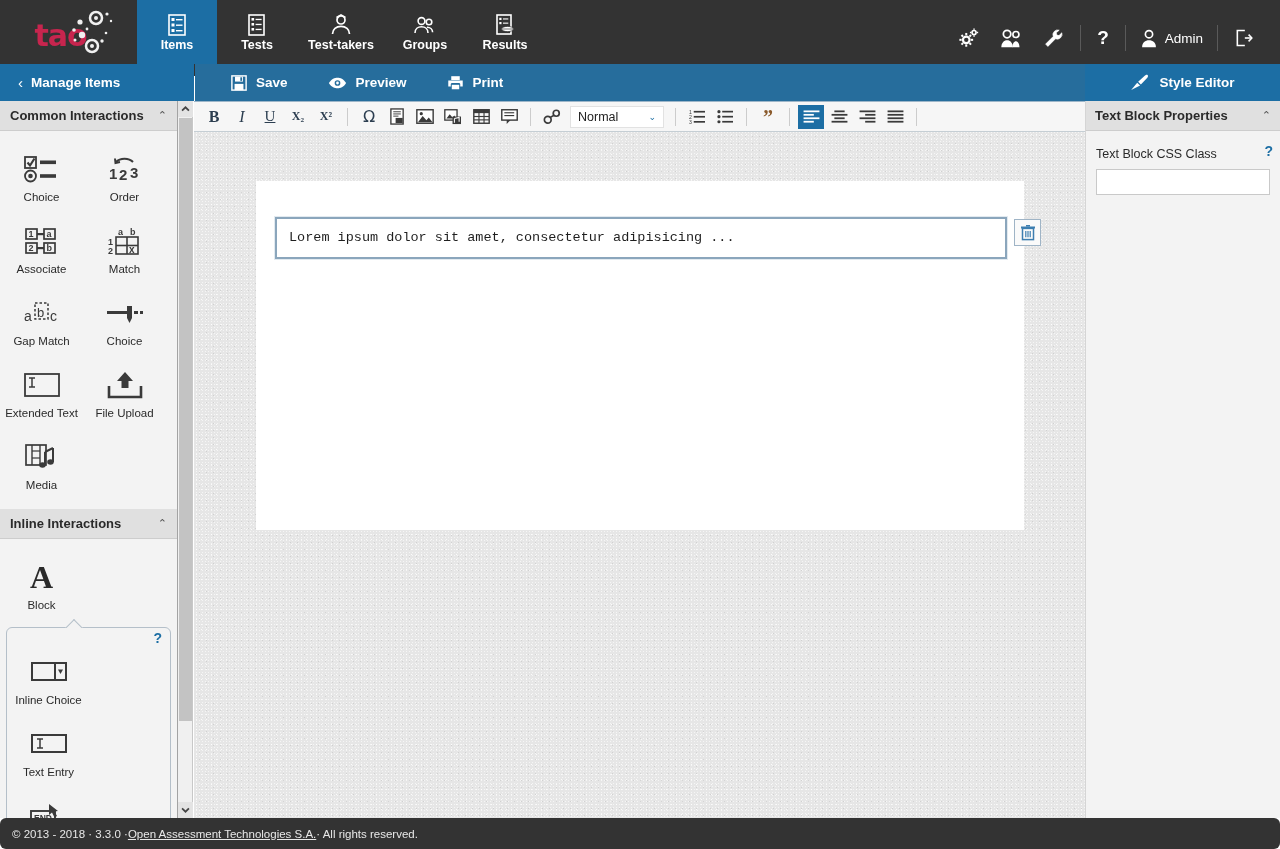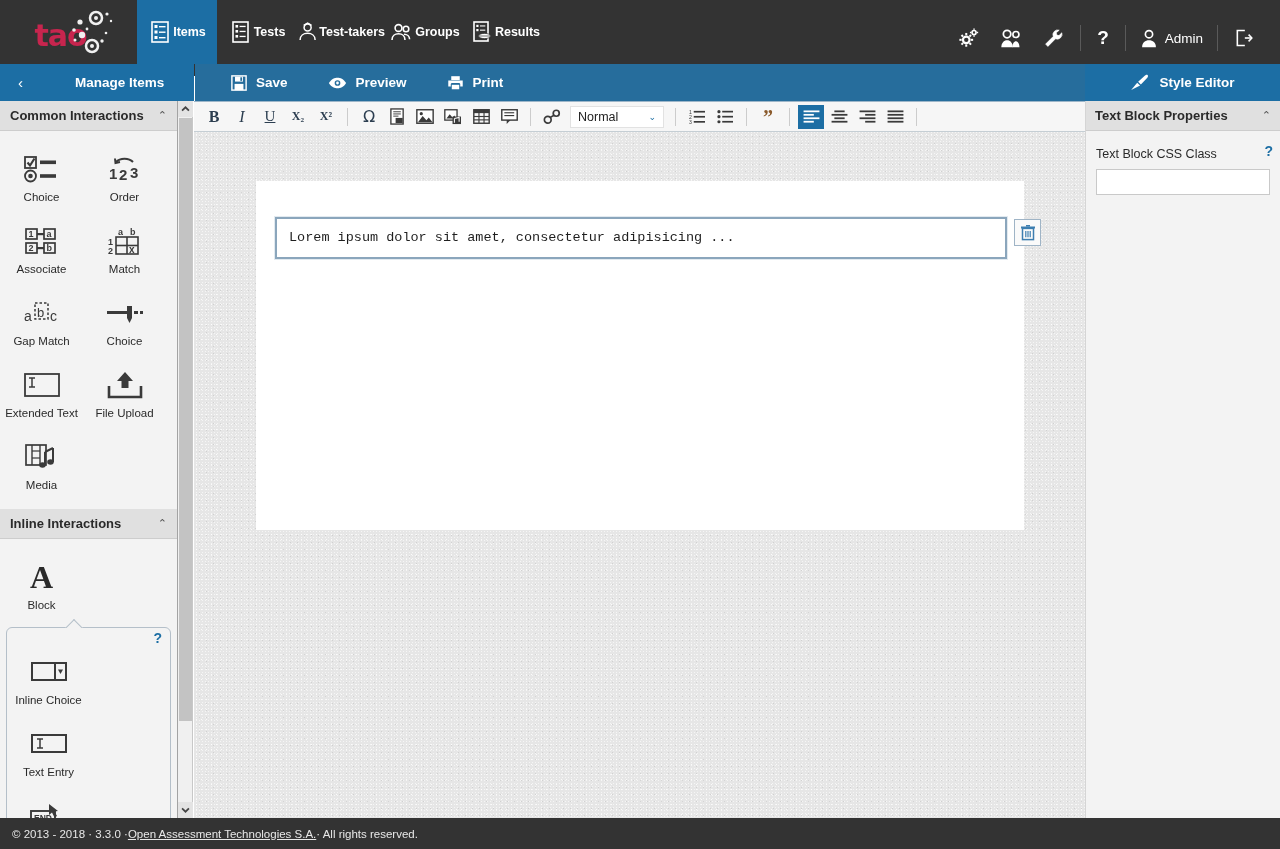--- a/index.html
+++ b/index.html
@@ -19,21 +19,21 @@
     width: 137px; height: 64px; position: relative;
     display: flex; align-items: center; justify-content: center;
   }
   .logo-text {
     font-family: "DejaVu Sans", sans-serif; font-size: 30px; font-weight: bold;
     color: #c7254e; letter-spacing: -1px; position: relative; left: -8px; top: 3px;
   }
   .logo-dots { position: absolute; left: 66px; top: 8px; width: 60px; height: 48px; }
   .nav { display: flex; align-items: stretch; }
   .nav-item {
-    width: 80px; height: 64px; display: flex; flex-direction: row;
+    width: 80px; height: 64px; display: flex; flex-direction: column;
     align-items: center; justify-content: center; gap: 1px;
     color: #ffffff; cursor: pointer; text-decoration: none;
   }
   .nav-item.wide { width: 88px; }
   .nav-item.active { background: #1c6ea4; }
   .nav-ico { width: 24px; height: 24px; display: block; }
   .nav-label { font-size: 12.5px; font-weight: bold; white-space: nowrap; }
 
   .top-right {
     margin-left: auto; display: flex; align-items: center; gap: 0px;
@@ -48,21 +48,21 @@
   .admin-label { font-size: 13.5px; }
 
   
   .bluebar { position: absolute; top: 64px; left: 0; width: 1280px; height: 37px; }
   .bb-left {
     position: absolute; left: 0; top: 0; width: 194px; height: 37px;
     background: #1c6ea4; display: flex; align-items: center; padding-left: 18px;
     gap: 8px; cursor: pointer;
   }
   .bb-left .chev { font-size: 15px; color: #fff; line-height: 1; }
-  .bb-left .txt { color: #fff; font-size: 13.5px; font-weight: bold; margin-left: 44px; }
+  .bb-left .txt { color: #fff; font-size: 13.5px; font-weight: bold; }
   .bb-mid {
     position: absolute; left: 195px; top: 0; width: 890px; height: 37px;
     background: #266d9c; display: flex; align-items: center; padding-left: 16px; gap: 0;
   }
   .act { display: flex; align-items: center; gap: 9px; padding: 0 20px; height: 37px; cursor: pointer; color: #fff; }
   .act .lbl { font-size: 13.5px; font-weight: bold; }
   .bb-right {
     position: absolute; left: 1085px; top: 0; width: 195px; height: 37px;
     background: #1c6ea4; display: flex; align-items: center; justify-content: center; gap: 10px; cursor: pointer;
   }
@@ -196,21 +196,21 @@
   .rte-select .cv { font-size: 9px; color: #1c6ea4; }
   .b-bold { font-family: "Liberation Serif", serif; font-weight: bold; font-size: 16px; }
   .b-ital { font-family: "Liberation Serif", serif; font-style: italic; font-size: 16px; }
   .b-und { font-family: "Liberation Serif", serif; text-decoration: underline; font-size: 15px; }
   .b-sub, .b-sup { font-family: "Liberation Serif", serif; font-weight: bold; font-size: 12px; }
   .b-omega { font-family: "DejaVu Sans", sans-serif; font-size: 16px; }
 
   
   .footer {
     position: absolute; left: 0; bottom: 0; width: 1280px; height: 31px;
-    background: #333333; display: flex; align-items: center; padding-left: 12px;
+    background: #333333; display: flex; align-items: center; padding-left: 12px; border-radius: 6px;
   }
   .footer-txt { color: #e8e8e8; font-size: 11.5px; }
   .footer-link { color: #e8e8e8; font-size: 11.5px; text-decoration: underline; cursor: pointer; }
 </style>
 </head>
 <body>
 
 <div id="app">
 
   <div class="topbar">

